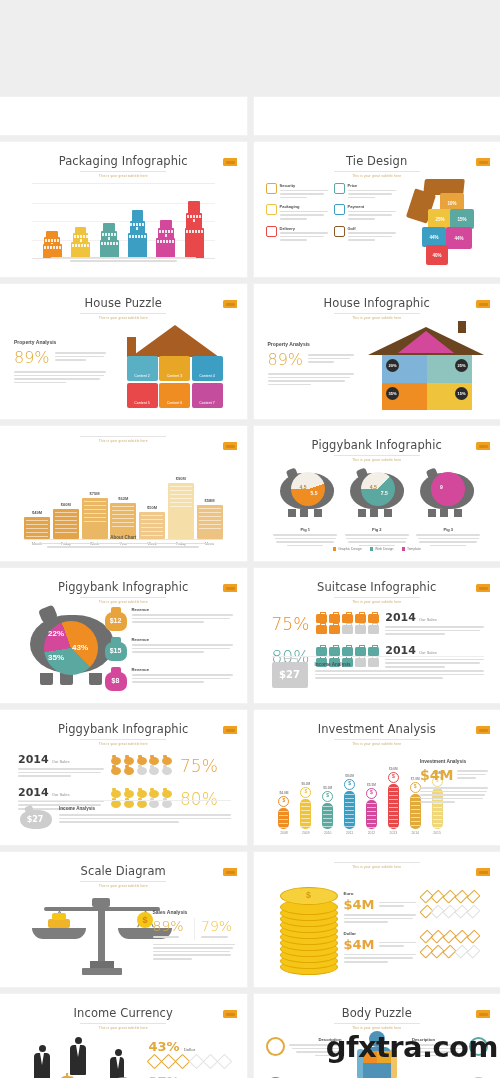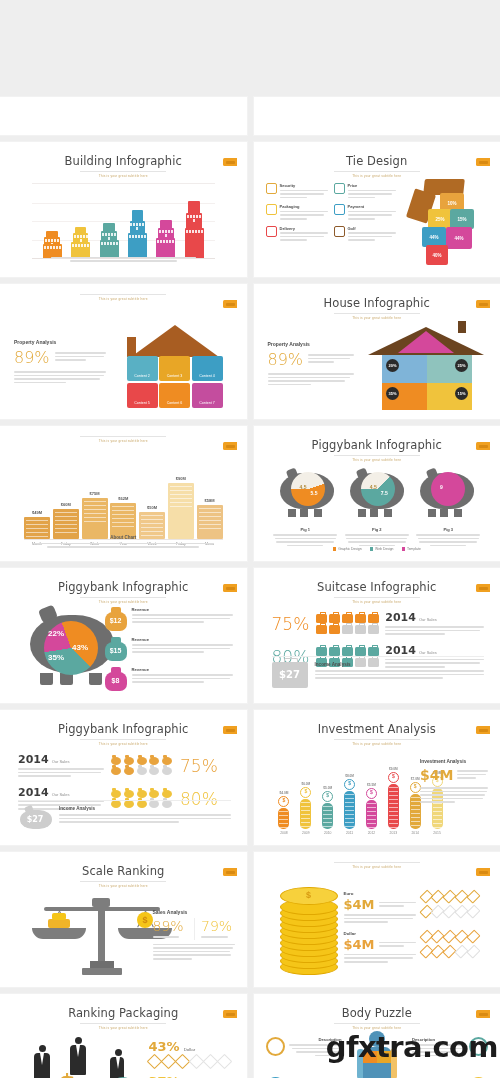--- a/index.html
+++ b/index.html
@@ -181,21 +181,21 @@
       </div>
 
     </div>
   </div>
 
   <div class="slide">
     <div class="inner">
       <div class="badge">
           <i></i>
         </div>
-      <div class="ttl">Building Infographic</div>
+      <div class="ttl">Packaging Infographic</div>
       <div class="rule"></div>
       <div class="sub">This is your great subtitle here</div>
       <div class="body">
         <div class="bld-wrap">
           <div class="gridline" style="top:25%"></div>
             <div class="gridline" style="top:50%"></div>
             <div class="gridline" style="top:75%"></div>
           <div class="blds" id="bldbars">
               <div class="bld">
                 <div class="seg s1" style="height: 5.852px; background: rgb(239, 140, 34);"></div>
@@ -424,20 +424,21 @@
         </div>
       </div>
     </div>
   </div>
 
   <div class="slide">
     <div class="inner">
       <div class="badge">
           <i></i>
         </div>
+      <div class="ttl">House Puzzle</div>
       <div class="rule"></div>
       <div class="sub">This is your great subtitle here</div>
       <div class="body">
         <div style="position:absolute;left:4px;top:18px;width:92px;">
           <div style="font-size:5px;font-weight:bold;color:#4d4d4d;margin-bottom:3px;">Property Analysis</div>
           <div style="display:flex;align-items:flex-start;gap:5px;">
             <div style="font-size:16px;color:#e2a93b;font-weight:300;font-family:'DejaVu Sans',sans-serif;">89%</div>
             <div style="flex:1;padding-top:4px;">
                 <div class="ln" style="width:100%"></div>
                 <div class="ln" style="width:96%"></div>
@@ -1131,21 +1132,21 @@
         </div>
       </div>
     </div>
   </div>
 
   <div class="slide">
     <div class="inner">
       <div class="badge">
           <i></i>
         </div>
-      <div class="ttl">Scale Ranking</div>
+      <div class="ttl">Scale Diagram</div>
       <div class="rule"></div>
       <div class="sub">This is your great subtitle here</div>
       <div class="body">
         <div class="scale">
           <div class="beam"></div>
             <div class="knob"></div>
             <div class="post"></div>
           <div class="base2"></div>
             <div class="base"></div>
           <div class="pan" style="left:0;">
@@ -1274,21 +1275,21 @@
           </div>
       </div>
     </div>
   </div>
 
   <div class="slide">
     <div class="inner">
       <div class="badge">
           <i></i>
         </div>
-      <div class="ttl">Ranking Packaging</div>
+      <div class="ttl">Income Currency</div>
       <div class="rule"></div>
       <div class="sub">This is your great subtitle here</div>
       <div class="body">
         <div style="position:absolute;left:4px;top:2px;width:140px;height:86px;">
           <div style="position:absolute;left:20px;top:12px;">
               <div class="person">
                 <div class="head"></div>
                 <div class="torso"></div>
               </div>
             </div>

